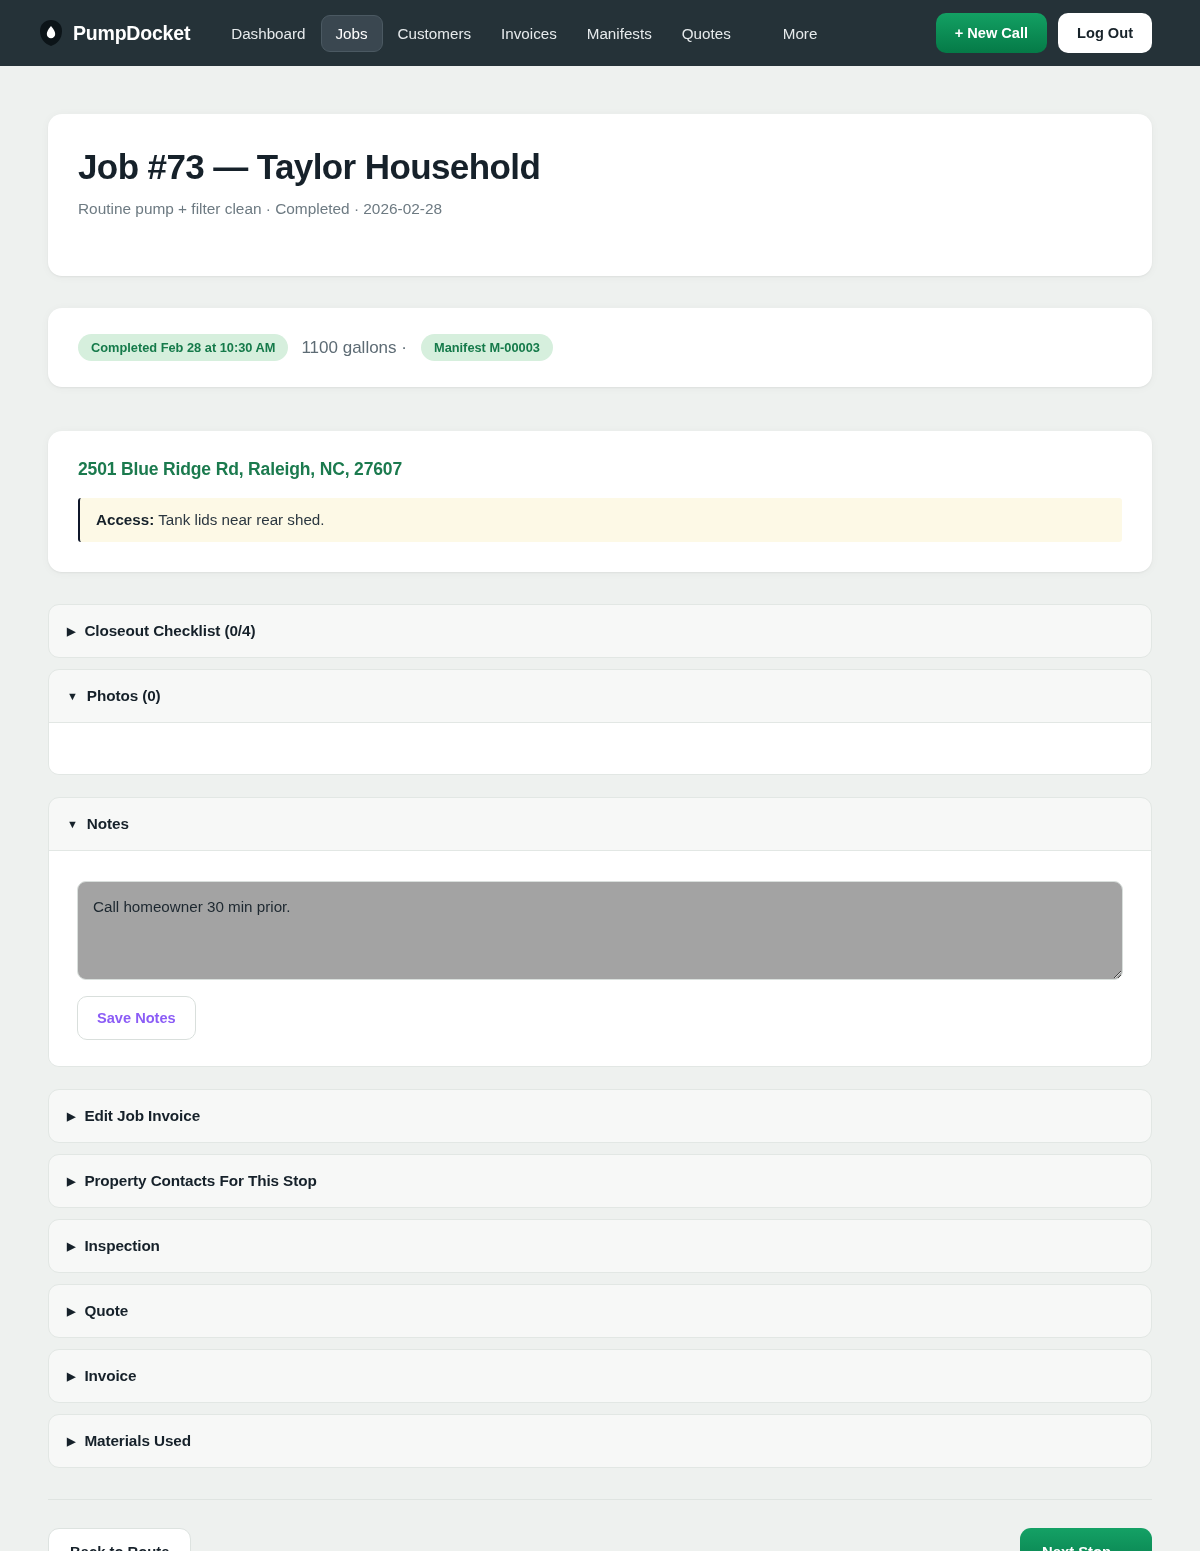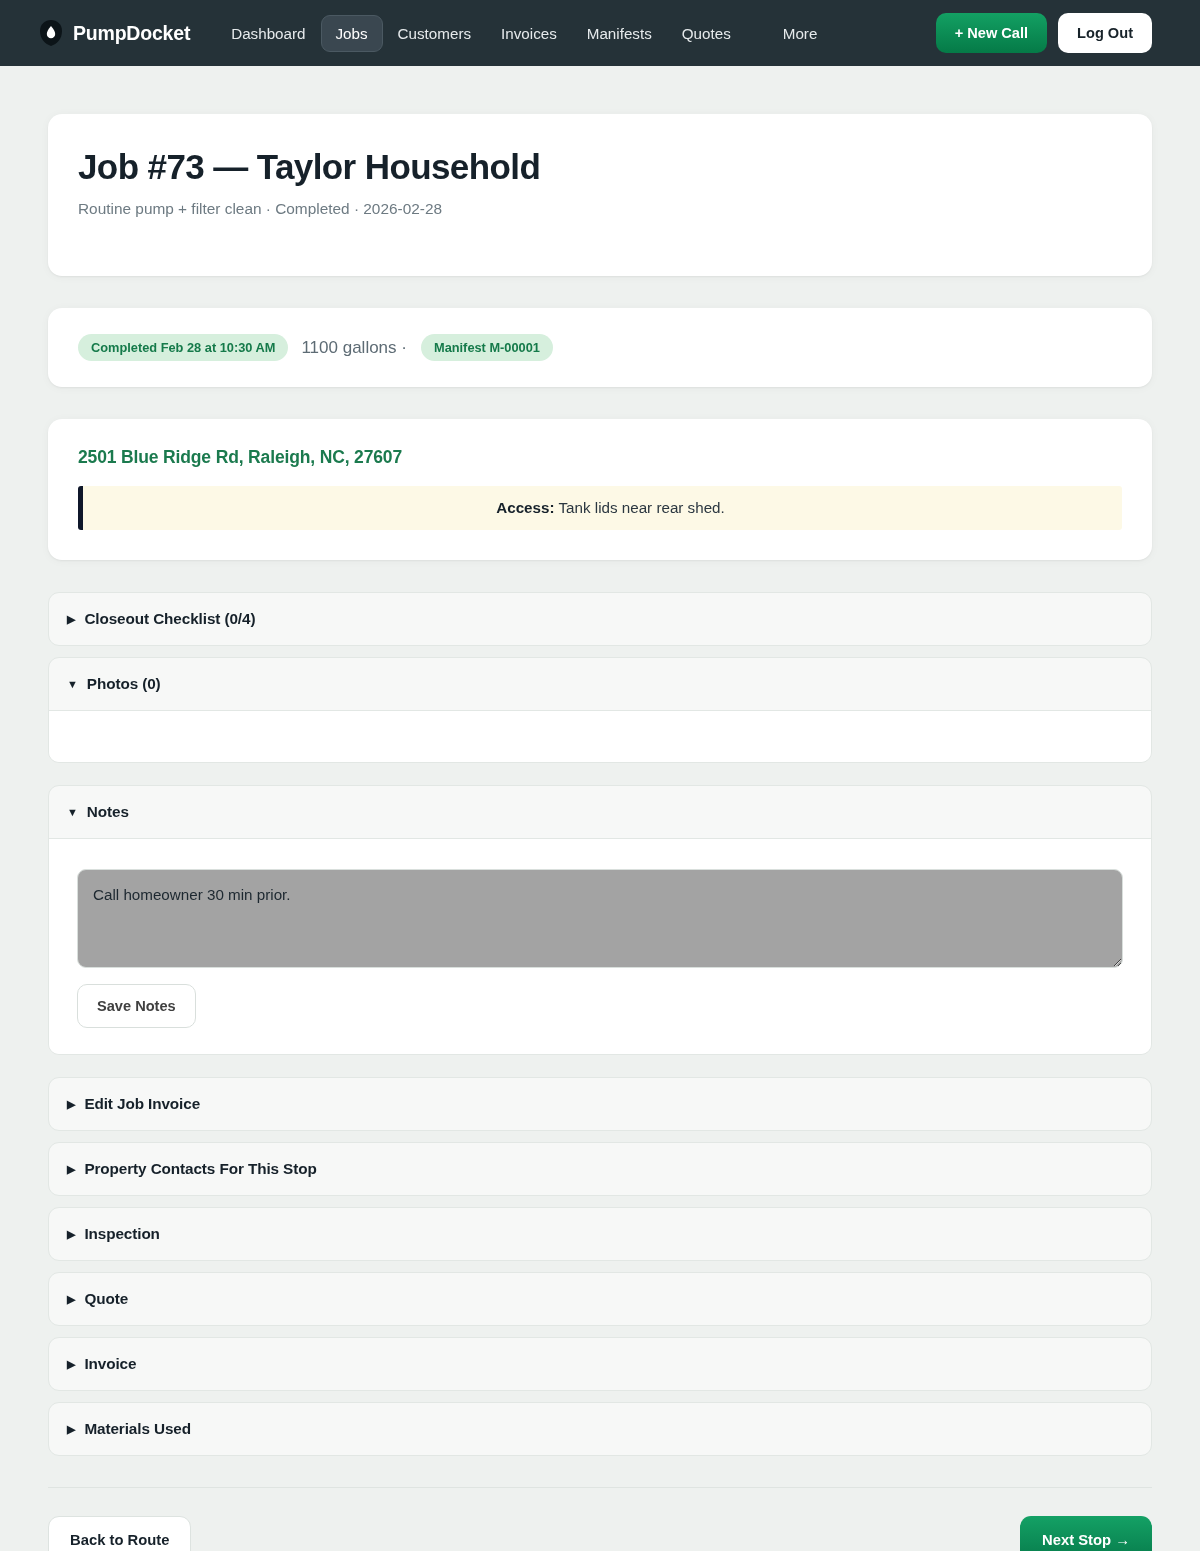--- a/index.html
+++ b/index.html
@@ -118,21 +118,21 @@
   }
   .job-response {
     font-size: 15.4px;
     color: #58656d;
   }
   .job-response b { color: #16212a; font-weight: 700; }
 
   
   .status-card {
     padding: 26px 30px;
-    margin-bottom: 32px;
+    margin-bottom: 44px;
     display: flex;
     align-items: center;
   }
   .pill {
     background: #d6efdd;
     color: #157a4a;
     font-size: 12.8px;
     font-weight: 700;
     border-radius: 999px;
     padding: 6px 13px;
@@ -153,26 +153,25 @@
   .address-line {
     font-size: 17.5px;
     font-weight: 700;
     color: #1b7a4e;
     letter-spacing: -0.15px;
     margin-bottom: 18px;
     cursor: pointer;
   }
   .access-note {
     background: #fdf9e6;
-    border-left: 5px solid #0f172a;
+    border-left: 2px solid #0f172a;
     border-radius: 3px;
     padding: 13px 0 14px 16px;
     font-size: 15.2px;
     color: #2b3740;
-    text-align: center;
   }
   .access-note b { font-weight: 700; color: #16212a; }
 
   
   .acc {
     background: #f7f8f7;
     border: 1px solid #e2e7e4;
     border-radius: 11px;
     margin-bottom: 11px;
     overflow: hidden;
@@ -223,21 +222,21 @@
   }
   .btn-save {
     margin-top: 16px;
     background: #ffffff;
     border: 1px solid #d9dfdc;
     border-radius: 10px;
     padding: 13px 19px;
     font-family: "Liberation Sans", sans-serif;
     font-size: 14.6px;
     font-weight: 700;
-    color: #404040;
+    color: #8b5cf6;
     cursor: pointer;
   }
 
   .acc-gap-top { margin-top: 22px; }
 
   
   .footer {
     margin-top: 31px;
     border-top: 1px solid #dfe4e1;
     padding: 28px 0 40px 0;
@@ -302,21 +301,21 @@
 <div class="page">
 
   <div class="card header-card">
     <div class="job-title">Job #73 — Taylor Household</div>
     <div class="job-sub">Routine pump + filter clean · Completed · 2026-02-28</div>
   </div>
 
   <div class="card status-card">
     <span class="pill">Completed Feb 28 at 10:30 AM</span>
     <span class="status-gallons">1100 gallons ·</span>
-    <span class="pill">Manifest M-00001</span>
+    <span class="pill">Manifest M-00003</span>
   </div>
 
   <div class="card address-card">
     <div class="address-line">2501 Blue Ridge Rd, Raleigh, NC, 27607</div>
     <div class="access-note">
       <b>Access:</b>
       <span>Tank lids near rear shed.</span>
     </div>
   </div>
 

